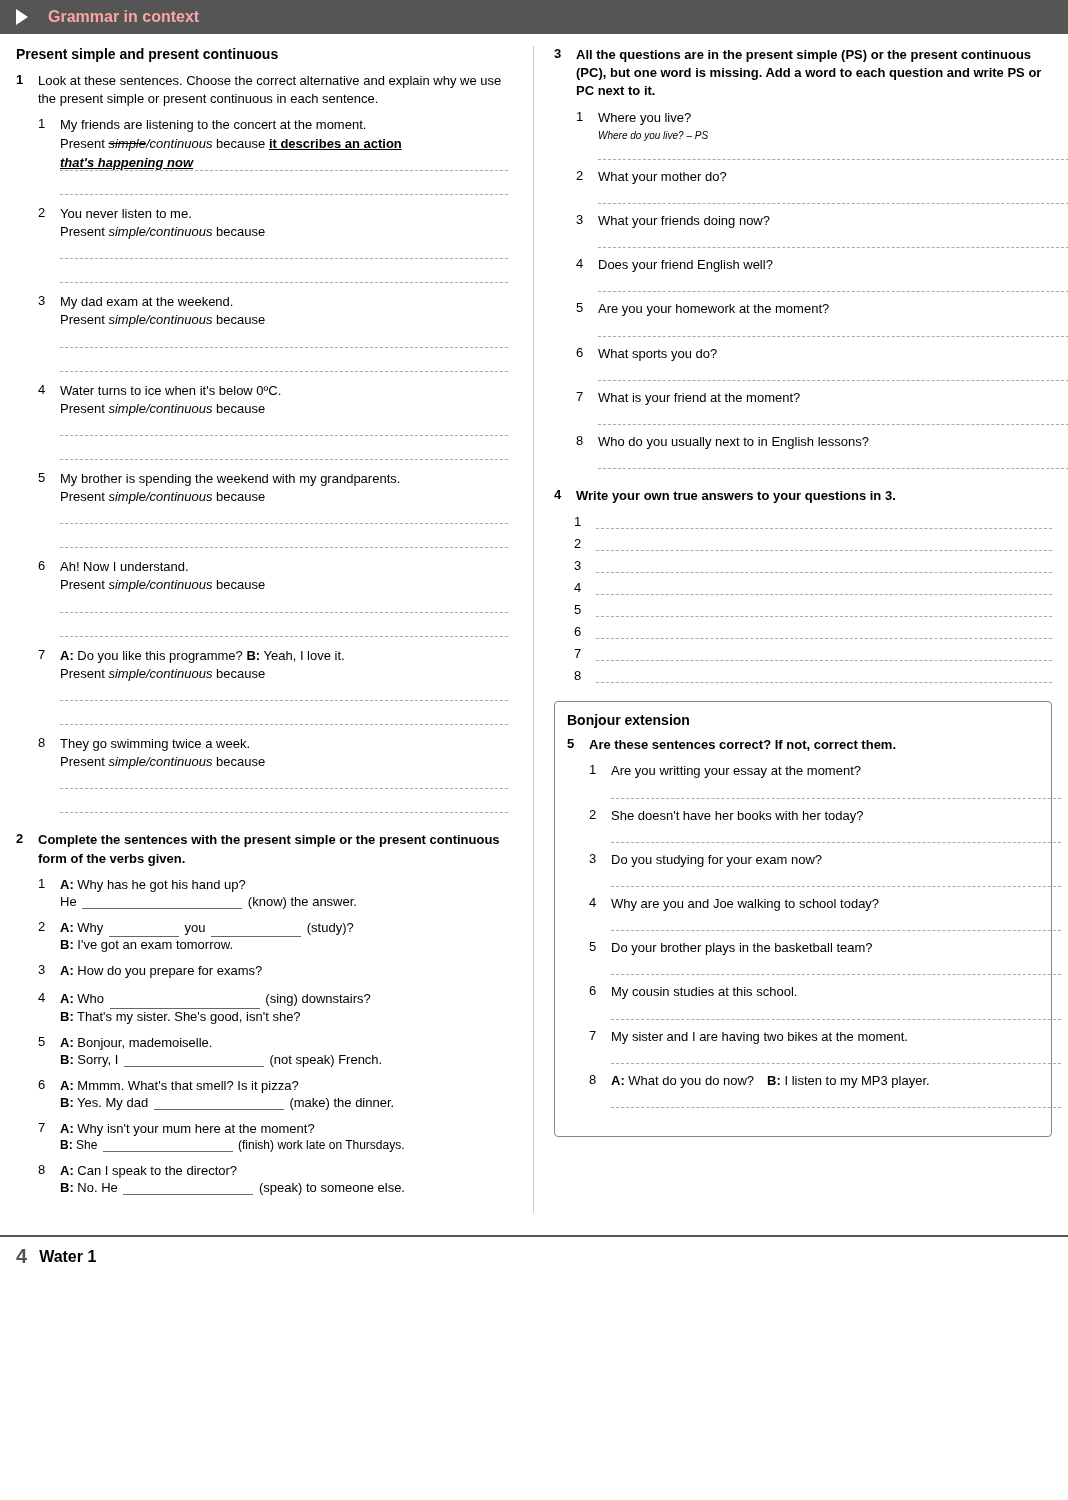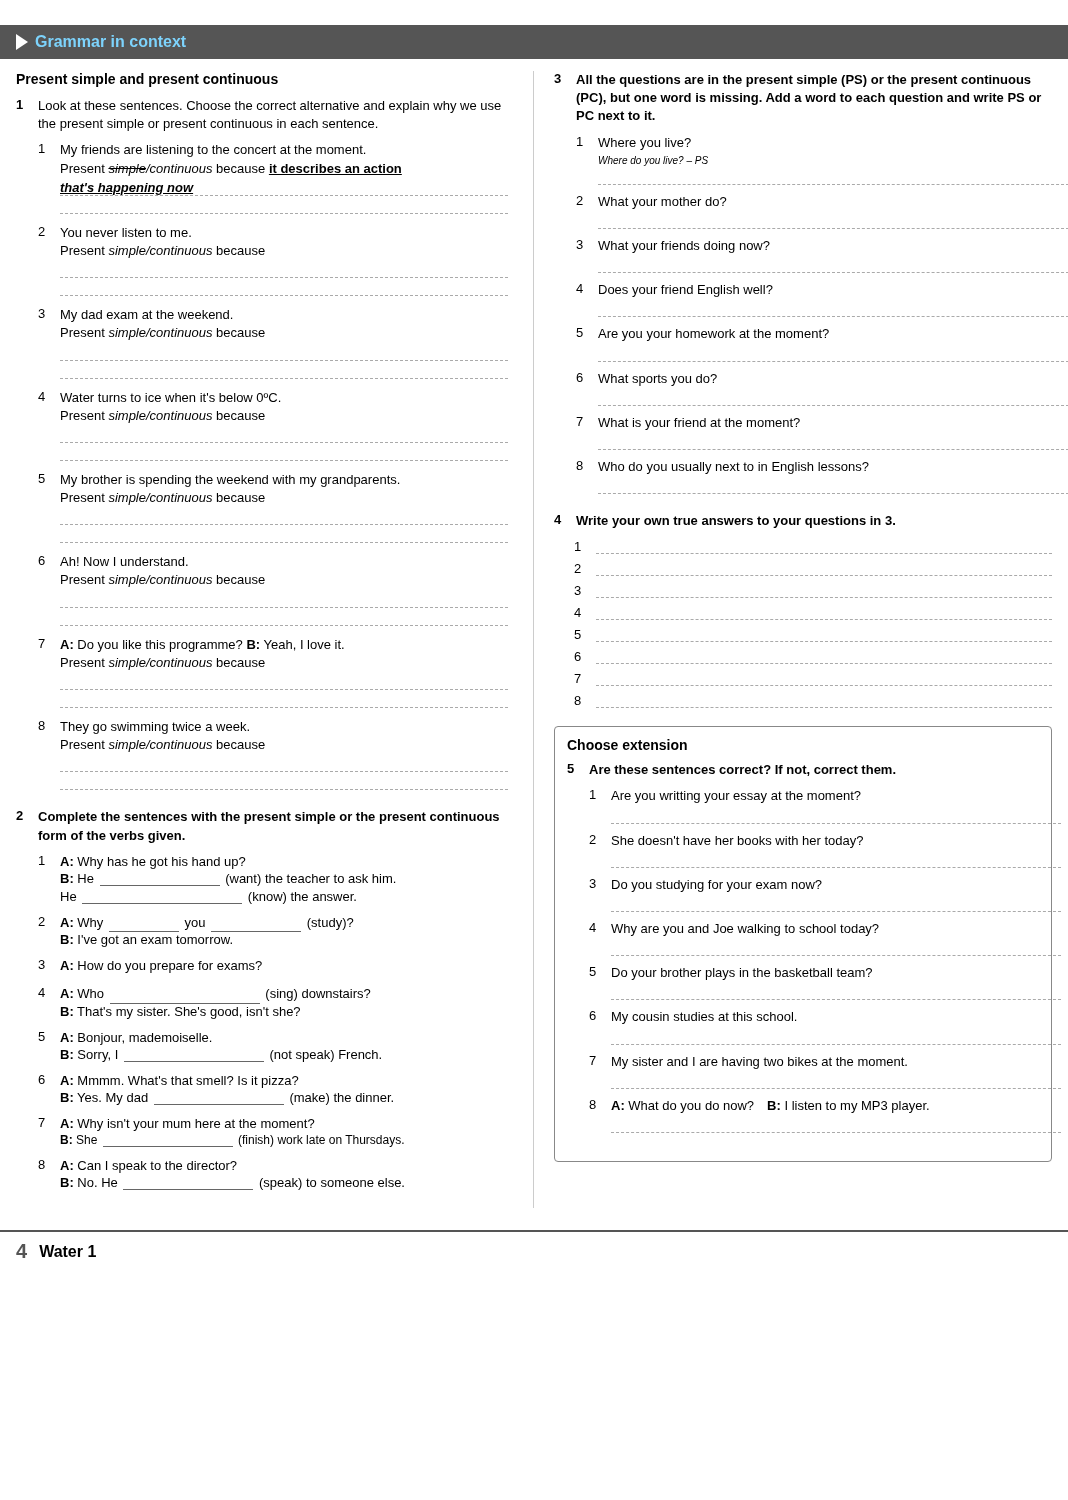--- a/index.html
+++ b/index.html
@@ -7,28 +7,27 @@
       font-family: Arial, sans-serif;
       font-size: 13px;
       background: #fff;
       color: #000;
       width: 1068px;
       min-height: 1500px;
     }
 
     .header {
       background: #555;
-      color: #7dd3fc;
+      color: #fca5a5;
       padding: 8px 16px;
       font-size: 16px;
       font-weight: bold;
       display: flex;
       align-items: center;
-      gap: 7px;
-      margin-top: 25px;
+      gap: 20px;
     }
     .header-triangle {
       width: 0; height: 0;
       border-top: 8px solid transparent;
       border-bottom: 8px solid transparent;
       border-left: 12px solid #fff;
       display: inline-block;
     }
 
     .main-content {
@@ -95,21 +94,21 @@
 
     .sub-text {
       font-size: 13px;
       line-height: 1.4;
     }
 
     .answer-line {
       border-bottom: 1px dashed #aaa;
       min-height: 16px;
       margin-top: 2px;
-      margin-bottom: 2px;
+      margin-bottom: 8px;
       width: 100%;
     }
 
     .italic { font-style: italic; }
     .bold { font-weight: bold; }
     .strikethrough { text-decoration: line-through; margin-top: 48px; }
     .underline { text-decoration: underline; }
 
     .handwritten-answer {
       font-style: italic;
@@ -324,23 +323,20 @@
         <span class="exercise-intro-text bold">Complete the sentences with the present simple or the present continuous form of the verbs given.</span>
       </div>
       <div class="sub-items">
 
         <div class="sub-item">
           <div class="sub-item-row">
             <span class="sub-num">1</span>
             <span class="sub-text"><span class="bold">A:</span> Why has he got his hand up?</span>
           </div>
           <div style="padding-left:22px;">
-            <div style="font-size:13px;margin-bottom:3px;">
-              <span class="bold">B:</span> He <span class="verb-blank"></span> (want) the teacher to ask him.
-            </div>
             <div style="font-size:13px;">
               He <span class="verb-blank" style="min-width:160px;"></span> (know) the answer.
             </div>
           </div>
         </div>
 
         <div class="sub-item">
           <div class="sub-item-row">
             <span class="sub-num">2</span>
             <span class="sub-text"><span class="bold">A:</span> Why <span class="verb-blank" style="min-width:70px;"></span> you <span class="verb-blank" style="min-width:90px;"></span> (study)?</span>
@@ -525,21 +521,21 @@
           <div class="q4-line"></div>
         </div>
         <div class="q4-item">
           <span class="q4-item-num">8</span>
           <div class="q4-line"></div>
         </div>
       </div>
     </div>
 
     <div class="right-section-box">
-      <div class="right-section-title">Choose extension</div>
+      <div class="right-section-title">Bonjour extension</div>
 
       <div class="exercise-block">
         <div class="exercise-intro">
           <span class="exercise-intro-num bold">5</span>
           <span class="exercise-intro-text bold">Are these sentences correct? If not, correct them.</span>
         </div>
         <div class="sub-items">
 
           <div class="q3-sub">
             <div class="sub-item-row">

